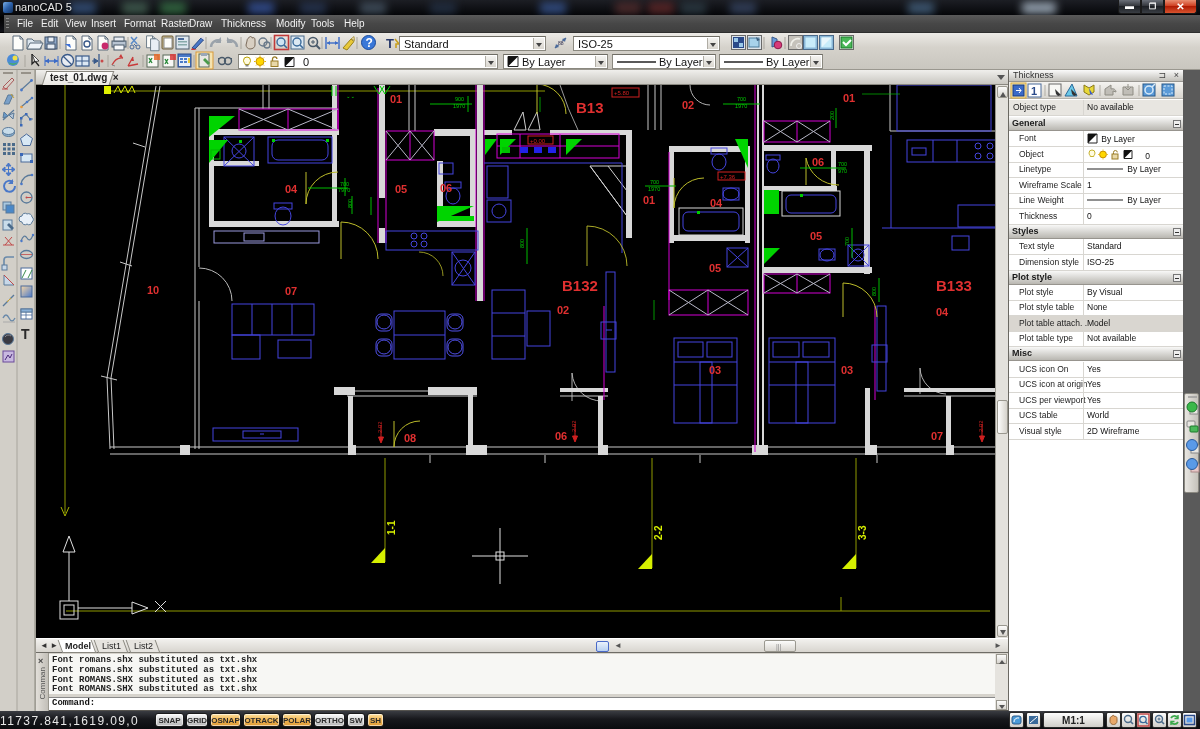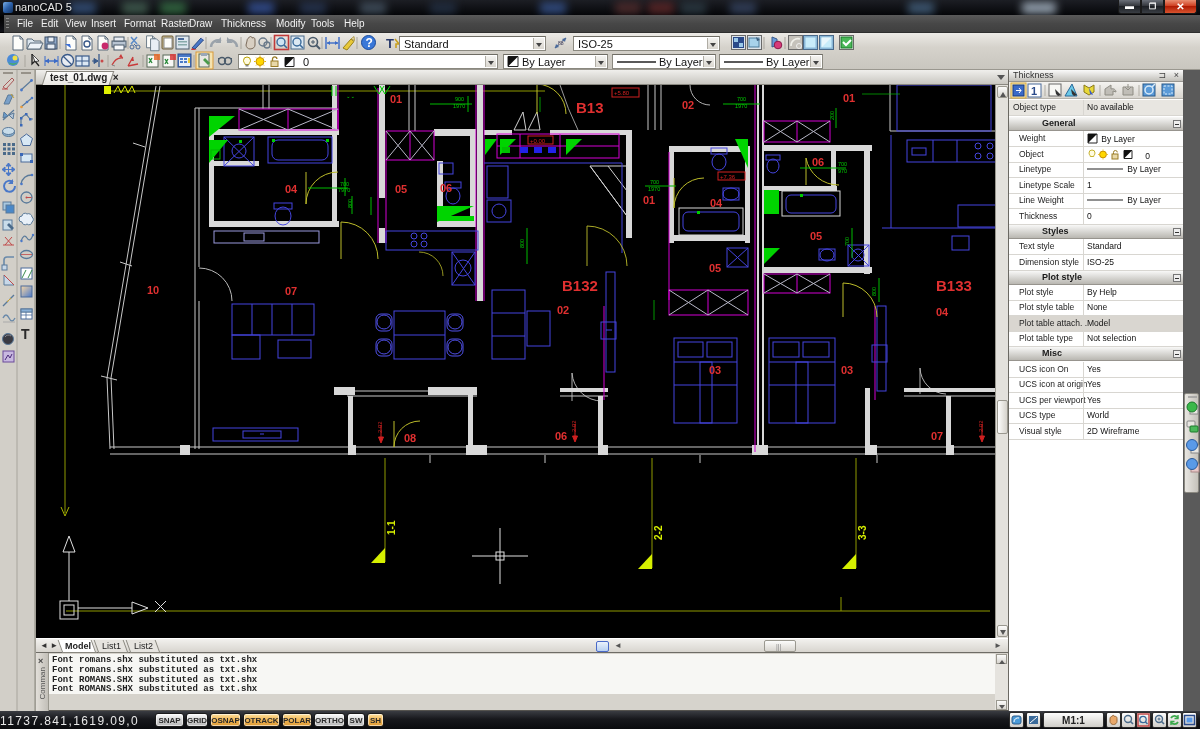--- a/index.html
+++ b/index.html
@@ -52,21 +52,21 @@
 #cmdscroll { position:absolute; right:0px; top:1px; width:13px; height:56px; background:#e5e3de; }
 
 #inspector { left:1008px; top:70px; width:175px; height:641px; background:#fff; border-left:1px solid #6a6862; font-size:8.5px; color:#111; }
 #insp-title { position:absolute; left:0; top:0; width:175px; height:12px; background:linear-gradient(#fafafa,#c2c0ba); border-bottom:1px solid #979590; font-size:9px; color:#333; }
 #insp-tools { position:absolute; left:0; top:12px; width:175px; height:17px; background:linear-gradient(#f4f3f0,#d8d5cf); border-bottom:1px solid #b5b2ab; }
 .irow { position:absolute; left:0; width:175px; height:16px; border-bottom:1px solid #d8d6d1; }
 .irow .lab { position:absolute; left:10px; top:2px; color:#222; }
 .irow .val { position:absolute; left:78px; top:2px; color:#111; }
 .irow .vline { position:absolute; left:74px; top:0; bottom:0; width:1px; background:#d8d6d1; }
 .ihead { position:absolute; left:0; width:175px; height:14px; background:linear-gradient(#f8f8f7,#b9b7b1); border-bottom:1px solid #97948e; font-weight:bold; color:#1a1a1a; font-size:9px; }
-.ihead span { position:absolute; left:3px; top:1px;margin-left:30px; }
+.ihead span { position:absolute; left:3px; top:1px; }
 .ihead .minus { position:absolute; right:3px; top:3px; width:8px; height:8px; border:1px solid #777; background:#eee; }
 .ihead .minus:after { content:""; position:absolute; left:1px; top:3px; width:4px; height:1px; background:#333; }
 
 #rightstrip { left:1183px; top:70px; width:17px; height:641px; background:#5a5a5a; }
 #minitb { position:absolute; left:1px; top:323px; width:15px; height:100px; background:linear-gradient(90deg,#e8e6e1,#c5c2bb); border:1px solid #8a8880; border-radius:2px; }
 
 #statusbar { left:0; top:711px; width:1200px; height:18px; background:linear-gradient(#3a3c42,#17181c 45%,#0a0b0e); color:#e8e8e8; font-size:11px; }
 .sbbtn { position:absolute; top:2px; height:14px; border-radius:3px; font-size:8px; font-weight:bold; color:#2a2a2a; text-align:center; border:1px solid #1a1a1a; box-shadow:inset 0 0 0 1px rgba(255,255,255,.55); }
 .sbgray { background:linear-gradient(#fdfdfd,#d8d8d8 45%,#b8b8b8); }
 .sbamber { background:linear-gradient(#ffe2a0,#f2b95a 45%,#dE9a33); }
@@ -1015,20 +1015,21 @@
     <span style="position:absolute;left:98px;top:2px;z-index:3">List2</span>
     <div style="position:absolute;left:560px;top:2px;width:13px;height:11px;border:1px solid #4a6ac8;border-radius:2px;background:linear-gradient(#eaf2fc,#b8d0f0)"></div>
     <span style="position:absolute;left:578px;top:2px;font-size:8px;color:#555">◄</span>
     <div style="position:absolute;left:728px;top:1px;width:32px;height:12px;background:linear-gradient(#fcfcfb,#d8d5cf);border:1px solid #9a988f;border-radius:2px">
         <span style="position:absolute;left:11px;top:2px;font-size:7px;color:#888">|||</span>
       </div>
     <span style="position:absolute;right:6px;top:2px;font-size:8px;color:#555">►</span>
   </div>
   <div id="cmdpanel" class="abs">
     <div id="cmdhist">Font romans.shx substituted as txt.shx<br>Font romans.shx substituted as txt.shx<br>Font ROMANS.SHX substituted as txt.shx<br>Font ROMANS.SHX substituted as txt.shx</div>
+    <div id="cmdline">Command:</div>
     <div id="cmdtabs">
       <div style="position:absolute;left:2px;top:3px;font-size:9px;color:#444;font-weight:bold">×</div>
       <div style="position:absolute;left:2px;top:14px;font-size:8px;color:#555;writing-mode:vertical-rl;transform:rotate(180deg)">Comman</div>
     </div>
     <div id="cmdscroll">
       <div style="position:absolute;top:0;left:1px;width:11px;height:10px;background:linear-gradient(#fbfbfa,#d8d5cf);border:1px solid #9a988f">
           <div style="position:absolute;left:2px;top:2px;border:3px solid transparent;border-bottom:4px solid #555"></div>
         </div>
       <div style="position:absolute;bottom:0;left:1px;width:11px;height:10px;background:linear-gradient(#fbfbfa,#d8d5cf);border:1px solid #9a988f">
           <div style="position:absolute;left:2px;top:4px;border:3px solid transparent;border-top:4px solid #555"></div>
@@ -1083,21 +1084,21 @@
     <div class="irow" style="top:30px;background:#e8e6e1">
         <span class="lab" style="left:4px">Object type</span>
         <div class="vline"></div>
         <span class="val">No available</span>
       </div>
     <div class="ihead" style="top:47px">
         <span>General</span>
         <div class="minus"></div>
       </div>
     <div class="irow" style="top:61px">
-        <span class="lab">Weight</span>
+        <span class="lab">Font</span>
         <div class="vline"></div>
         <span class="val"><svg width="12" height="11" style="vertical-align:-2px">
             <path d="M1,1 h9 v9 h-9 z" fill="#fff" stroke="#222"></path>
             <path d="M1,1 h9 l-9,9 z" fill="#111"></path>
           </svg> By Layer</span>
       </div>
     <div class="irow" style="top:77px">
         <span class="lab">Object</span>
         <div class="vline"></div>
         <span class="val"><svg width="56" height="12" style="vertical-align:-2px">
@@ -1116,21 +1117,21 @@
     </svg> 0</span>
       </div>
     <div class="irow" style="top:92px">
         <span class="lab">Linetype</span>
         <div class="vline"></div>
         <span class="val"><svg width="38" height="8">
             <line x1="0" y1="5" x2="36" y2="5" stroke="#222" stroke-width="1.2"></line>
           </svg> By Layer</span>
       </div>
     <div class="irow" style="top:108px">
-        <span class="lab">Linetype Scale</span>
+        <span class="lab">Wireframe Scale</span>
         <div class="vline"></div>
         <span class="val">1</span>
       </div>
     <div class="irow" style="top:123px">
         <span class="lab">Line Weight</span>
         <div class="vline"></div>
         <span class="val"><svg width="38" height="8">
             <line x1="0" y1="5" x2="36" y2="5" stroke="#222" stroke-width="1.2"></line>
           </svg> By Layer</span>
       </div>
@@ -1153,36 +1154,36 @@
         <div class="vline"></div>
         <span class="val">ISO-25</span>
       </div>
     <div class="ihead" style="top:201px">
         <span>Plot style</span>
         <div class="minus"></div>
       </div>
     <div class="irow" style="top:215px">
         <span class="lab">Plot style</span>
         <div class="vline"></div>
-        <span class="val">By Help</span>
+        <span class="val">By Visual</span>
       </div>
     <div class="irow" style="top:230px">
         <span class="lab">Plot style table</span>
         <div class="vline"></div>
         <span class="val">None</span>
       </div>
     <div class="irow" style="top:246px;background:#d9d6d0">
         <span class="lab">Plot table attach...</span>
         <div class="vline"></div>
         <span class="val">Model</span>
       </div>
     <div class="irow" style="top:261px">
         <span class="lab">Plot table type</span>
         <div class="vline"></div>
-        <span class="val">Not selection</span>
+        <span class="val">Not available</span>
       </div>
     <div class="ihead" style="top:277px">
         <span>Misc</span>
         <div class="minus"></div>
       </div>
     <div class="irow" style="top:292px">
         <span class="lab">UCS icon On</span>
         <div class="vline"></div>
         <span class="val">Yes</span>
       </div>
@@ -1190,21 +1191,21 @@
         <span class="lab">UCS icon at origin</span>
         <div class="vline"></div>
         <span class="val">Yes</span>
       </div>
     <div class="irow" style="top:323px">
         <span class="lab">UCS per viewport</span>
         <div class="vline"></div>
         <span class="val">Yes</span>
       </div>
     <div class="irow" style="top:338px">
-        <span class="lab">UCS type</span>
+        <span class="lab">UCS table</span>
         <div class="vline"></div>
         <span class="val">World</span>
       </div>
     <div class="irow" style="top:354px">
         <span class="lab">Visual style</span>
         <div class="vline"></div>
         <span class="val">2D Wireframe</span>
       </div>
   </div>
   <div id="rightstrip" class="abs">

